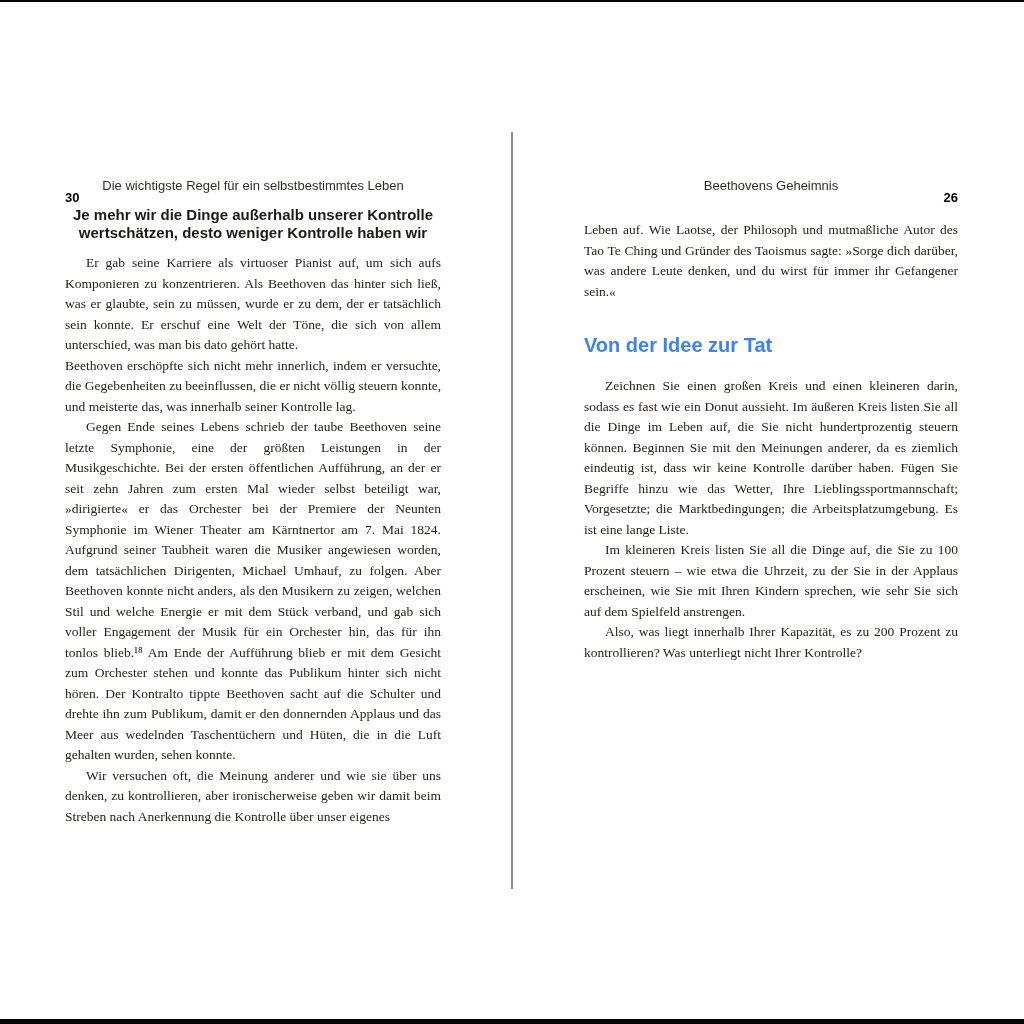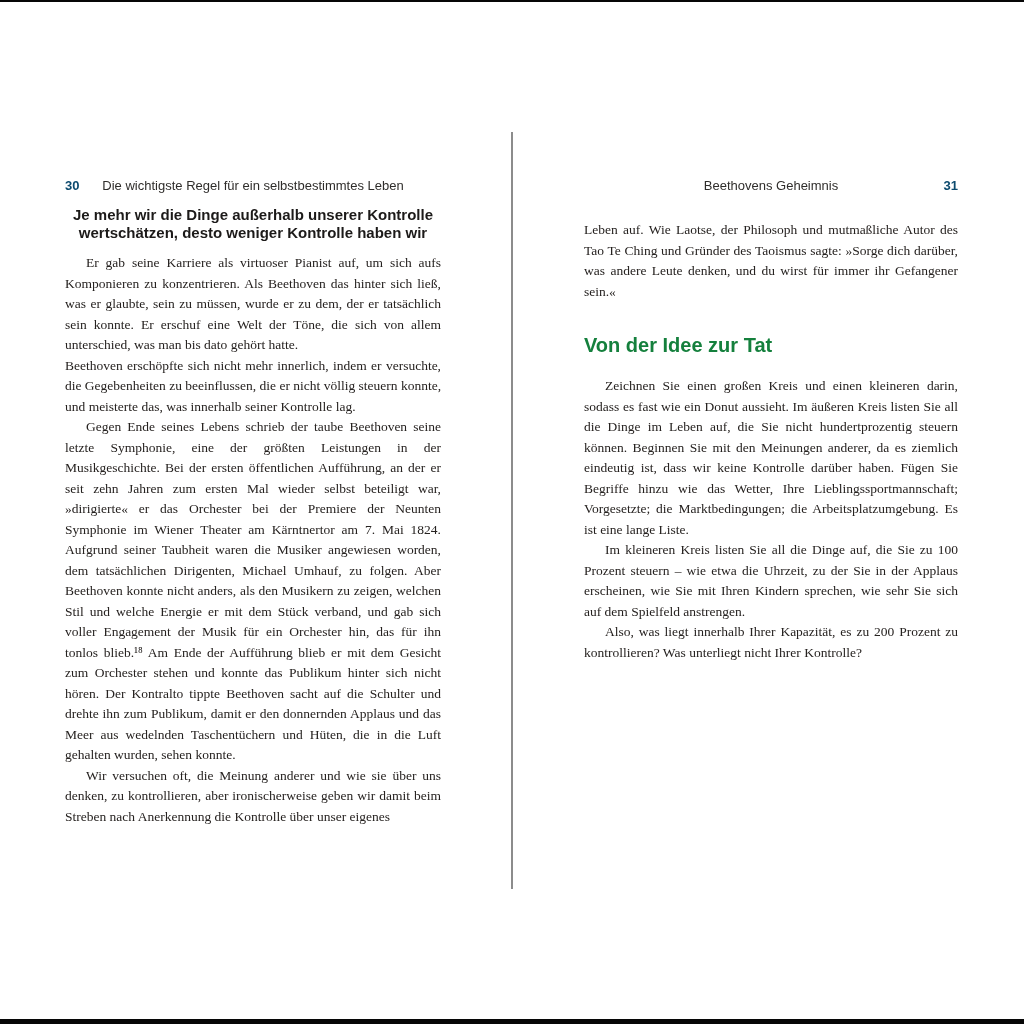--- a/index.html
+++ b/index.html
@@ -44,23 +44,23 @@
     position: relative;
     height: 16px;
     font-family: "Liberation Sans", "DejaVu Sans", sans-serif;
     font-size: 13px;
     line-height: 16px;
     color: #2f2d2b;
     text-align: center;
   }
   .running-head .page-num {
     position: absolute;
-    top: 0;
+    top: 12px;
     font-weight: bold;
-    color: #0c4a6e;
+    color: #000000;
   }
   .page.left  .running-head .page-num { left: 0; }
   .page.right .running-head .page-num { right: 0; }
 
   .chapter-heading {
     margin-top: 12px;
     font-family: "Liberation Sans", "DejaVu Sans", sans-serif;
     font-size: 15px;
     font-weight: bold;
     line-height: 17.5px;
@@ -68,21 +68,21 @@
     color: #1c1a19;
   }
 
   .section-heading {
     margin: 32px 0 0 0;
     font-family: "Liberation Sans", "DejaVu Sans", sans-serif;
     font-size: 20px;
     font-weight: bold;
     line-height: 22px;
     text-align: left;
-    color: #15803d;
+    color: #3b82f6;
   }
 
   .body-text { margin-top: 12px; }
   .page.right .body-text.first { margin-top: 26px; }
   .page.right .body-text.after-heading { margin-top: 20px; }
 
   p.para {
     margin: 0;
     font-size: 13.5px;
     line-height: 20.5px;
@@ -113,21 +113,21 @@
     <p class="para indent">Gegen Ende seines Lebens schrieb der taube Beethoven seine letzte Symphonie, eine der größten Leistungen in der Musikgeschichte. Bei der ersten öffentlichen Aufführung, an der er seit zehn Jahren zum ersten Mal wieder selbst beteiligt war, »dirigierte« er das Orchester bei der Premiere der Neunten Symphonie im Wiener Theater am Kärntnertor am 7. Mai 1824. Aufgrund seiner Taubheit waren die Musiker angewiesen worden, dem tatsächlichen Dirigenten, Michael Umhauf, zu folgen. Aber Beethoven konnte nicht anders, als den Musikern zu zeigen, welchen Stil und welche Energie er mit dem Stück verband, und gab sich voller Engagement der Musik für ein Orchester hin, das für ihn tonlos blieb.¹⁸ Am Ende der Aufführung blieb er mit dem Gesicht zum Orchester stehen und konnte das Publikum hinter sich nicht hören. Der Kontralto tippte Beethoven sacht auf die Schulter und drehte ihn zum Publikum, damit er den donnernden Applaus und das Meer aus wedelnden Taschentüchern und Hüten, die in die Luft gehalten wurden, sehen konnte.</p>
     <p class="para indent">Wir versuchen oft, die Meinung anderer und wie sie über uns denken, zu kontrollieren, aber ironischerweise geben wir damit beim Streben nach Anerkennung die Kontrolle über unser eigenes</p>
   </div>
 </div>
 
 <div class="page-divider"></div>
 
 <div class="page right">
   <div class="running-head">
     <span>Beethovens Geheimnis</span>
-    <span class="page-num">31</span>
+    <span class="page-num">26</span>
   </div>
 
   <div class="body-text first">
     <p class="para">Leben auf. Wie Laotse, der Philosoph und mutmaßliche Autor des Tao Te Ching und Gründer des Taoismus sagte: »Sorge dich darüber, was andere Leute denken, und du wirst für immer ihr Gefangener sein.«</p>
   </div>
 
   <h2 class="section-heading">Von der Idee zur Tat</h2>
 
   <div class="body-text after-heading">
     <p class="para indent">Zeichnen Sie einen großen Kreis und einen kleineren darin, sodass es fast wie ein Donut aussieht. Im äußeren Kreis listen Sie all die Dinge im Leben auf, die Sie nicht hundertprozentig steuern können. Beginnen Sie mit den Meinungen anderer, da es ziemlich eindeutig ist, dass wir keine Kontrolle darüber haben. Fügen Sie Begriffe hinzu wie das Wetter, Ihre Lieblingssportmannschaft; Vorgesetzte; die Marktbedingungen; die Arbeitsplatzumgebung. Es ist eine lange Liste.</p>

